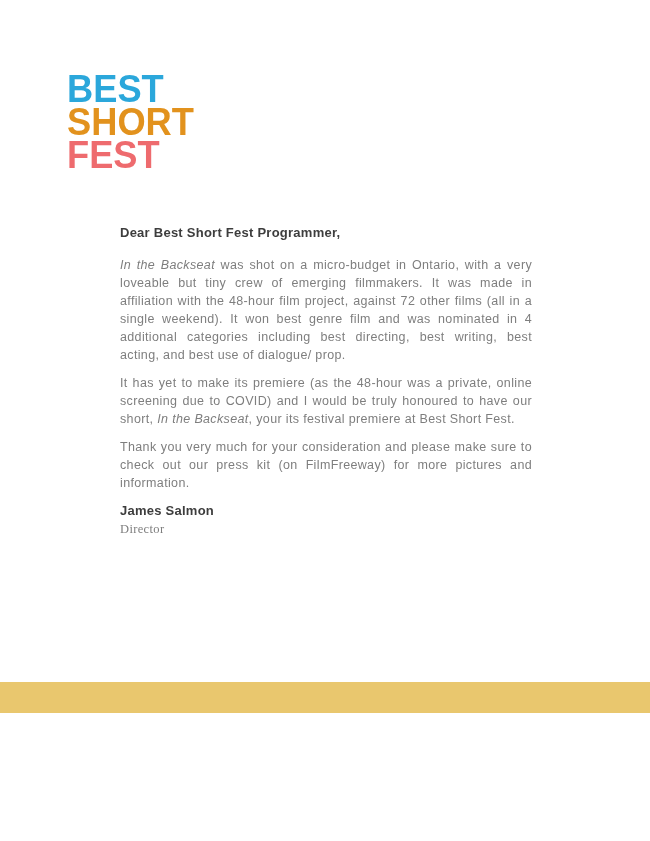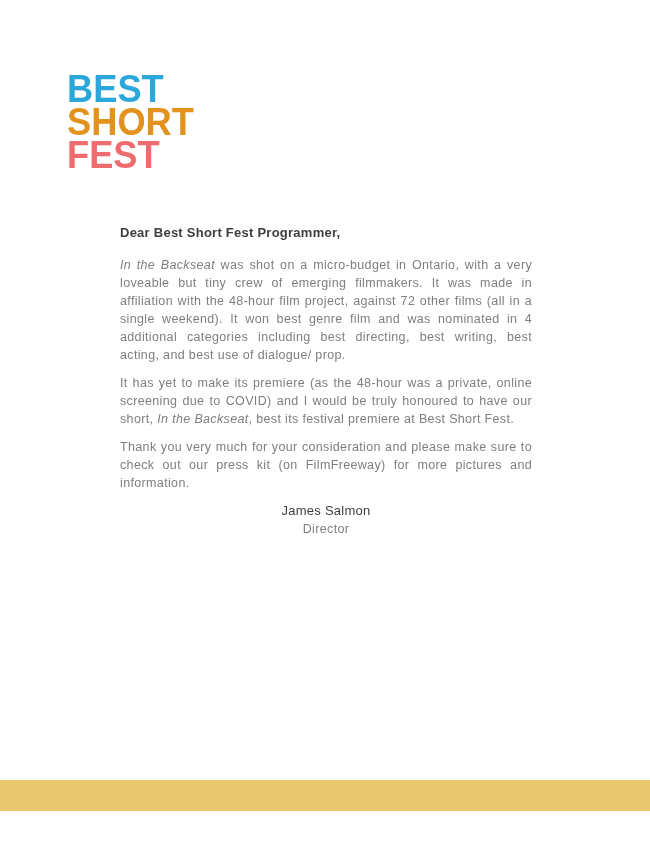--- a/index.html
+++ b/index.html
@@ -1,19 +1,19 @@
 <!DOCTYPE html>
 <html><head>
 <meta charset="utf-8">
 <style>
   html, body { margin: 0; padding: 0; background: #ffffff; }
   .page {
     position: relative;
     width: 650px;
-    height: 811px;
+    height: 713px;
     background: #ffffff;
     overflow: hidden;
     font-family: "Liberation Sans", sans-serif;
   }
   .logo {
     position: absolute;
     left: 67px;
     top: 72px;
     font-weight: bold;
     font-size: 39px;
@@ -40,26 +40,26 @@
     font-size: 13px;
     letter-spacing: 0.25px;
     margin: 0 0 14px 0;
     text-align: left;
   }
   .para { margin: 0 0 10px 0; }
   .italic { font-style: italic; }
   .closing { margin: 8px 0 14px 0; text-align: left; }
   .sig-name {
     color: #3d3d3d;
-    font-weight: normal;
+    font-weight: bold;
     font-size: 13px;
     letter-spacing: 0.25px;
-    text-align: center;
+    text-align: left;
   }
-  .sig-title { text-align: center; }
+  .sig-title { text-align: left; font-family: Liberation Serif, serif; }
   .footer-bar {
     position: absolute;
     left: 0;
     bottom: 0;
     width: 100%;
     height: 31px;
   }
 </style>
 </head>
 <body>
@@ -69,21 +69,21 @@
   <div class="logo">
     <div class="logo-line" style="color: rgb(43, 167, 219);">BEST</div>
     <div class="logo-line" style="color: rgb(226, 146, 29);">SHORT</div>
     <div class="logo-line" style="color: rgb(238, 107, 110);">FEST</div>
   </div>
 
   <div class="letter">
     <div class="greeting">Dear Best Short Fest Programmer,</div>
     <div id="paragraphs-host">
         <p class="para"><span class="italic">In the Backseat</span><span> was shot on a micro-budget in Ontario, with a very loveable but tiny crew of emerging filmmakers. It was made in affiliation with the 48-hour film project, against 72 other films (all in a single weekend). It won best genre film and was nominated in 4 additional categories including best directing, best writing, best acting, and best use of dialogue/ prop.</span></p>
-        <p class="para"><span>It has yet to make its premiere (as the 48-hour was a private, online screening due to COVID) and I would be truly honoured to have our short, </span><span class="italic">In the Backseat</span><span>, best its festival premiere at Best Short Fest.</span></p>
+        <p class="para"><span>It has yet to make its premiere (as the 48-hour was a private, online screening due to COVID) and I would be truly honoured to have our short, </span><span class="italic">In the Backseat</span><span>, your its festival premiere at Best Short Fest.</span></p>
         <p class="para"><span>Thank you very much for your consideration and please make sure to check out our press kit (on FilmFreeway) for more pictures and information.</span></p>
       </div>
     <div class="sig-name">James Salmon</div>
     <div class="sig-title">Director</div>
   </div>
 
   <div class="footer-bar" style="background: rgb(233, 199, 110);"></div>
 
 </div>
 

